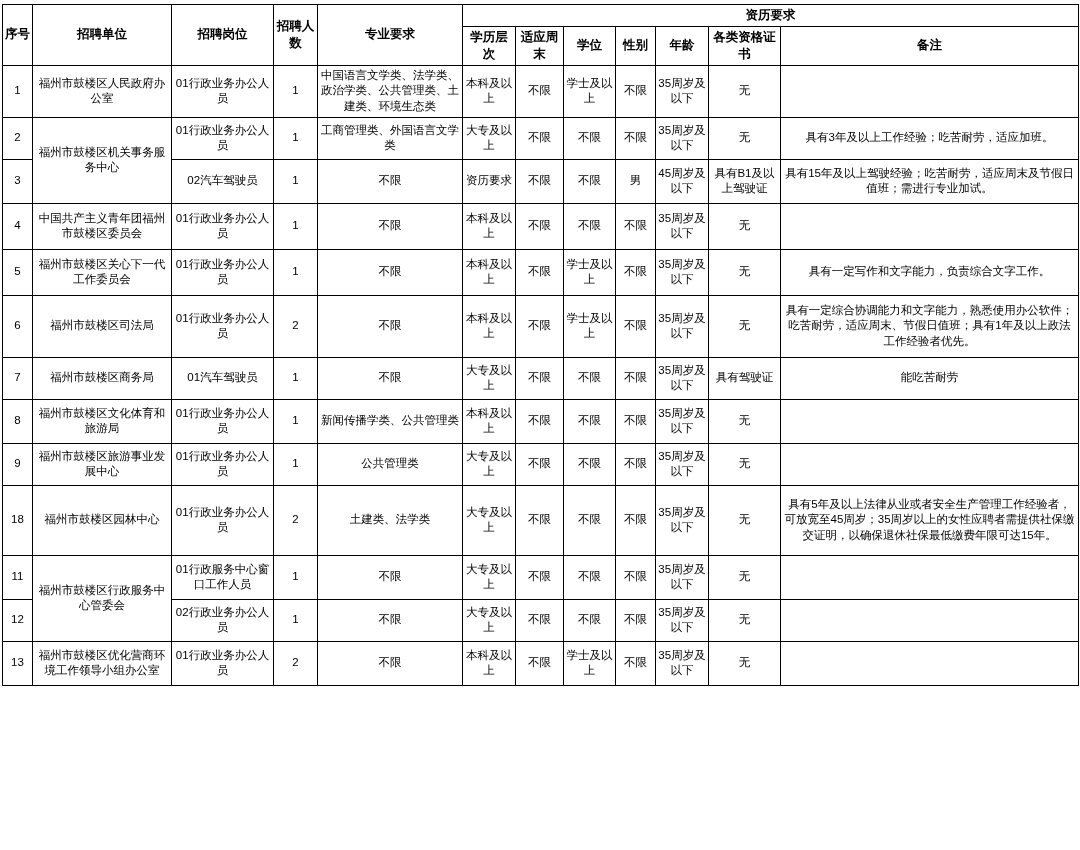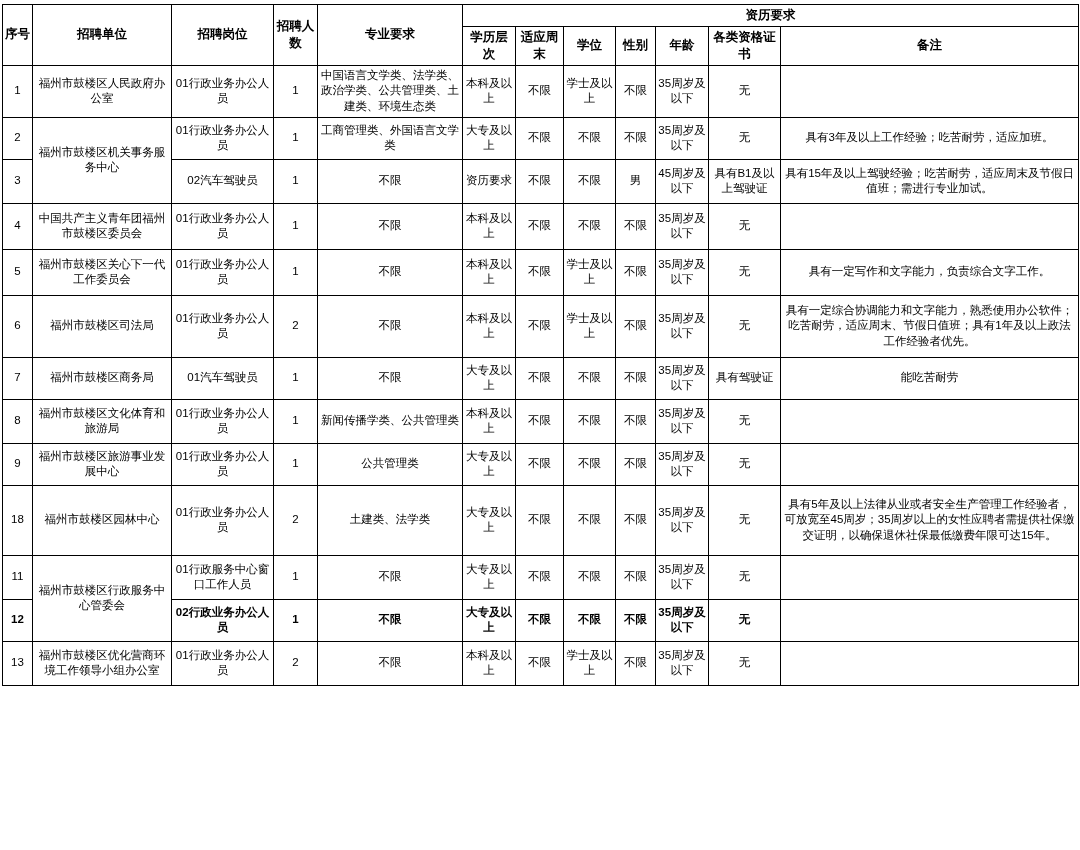--- a/index.html
+++ b/index.html
@@ -260,21 +260,21 @@
           <td>1</td>
           <td class="major">不限</td>
           <td>大专及以上</td>
           <td>不限</td>
           <td>不限</td>
           <td>不限</td>
           <td>35周岁及以下</td>
           <td>无</td>
           <td class="note"></td>
         </tr>
-        <tr style="height: 42px; font-weight: bold;">
+        <tr style="height: 42px;">
           <td class="idx">12</td>
           <td class="post">02行政业务办公人员</td>
           <td>1</td>
           <td class="major">不限</td>
           <td>大专及以上</td>
           <td>不限</td>
           <td>不限</td>
           <td>不限</td>
           <td>35周岁及以下</td>
           <td>无</td>

